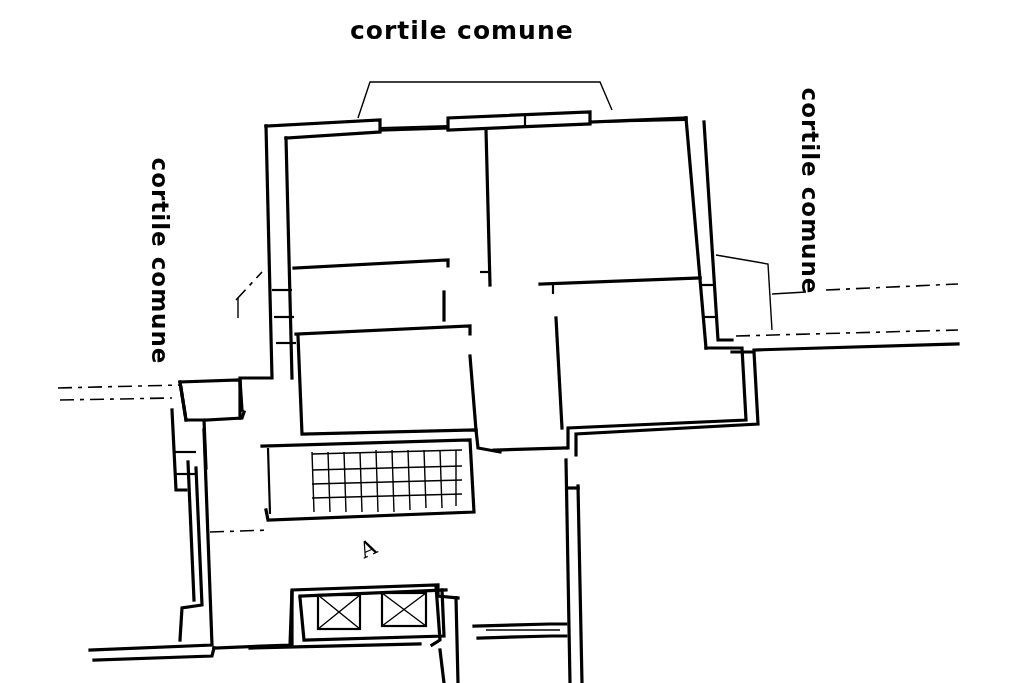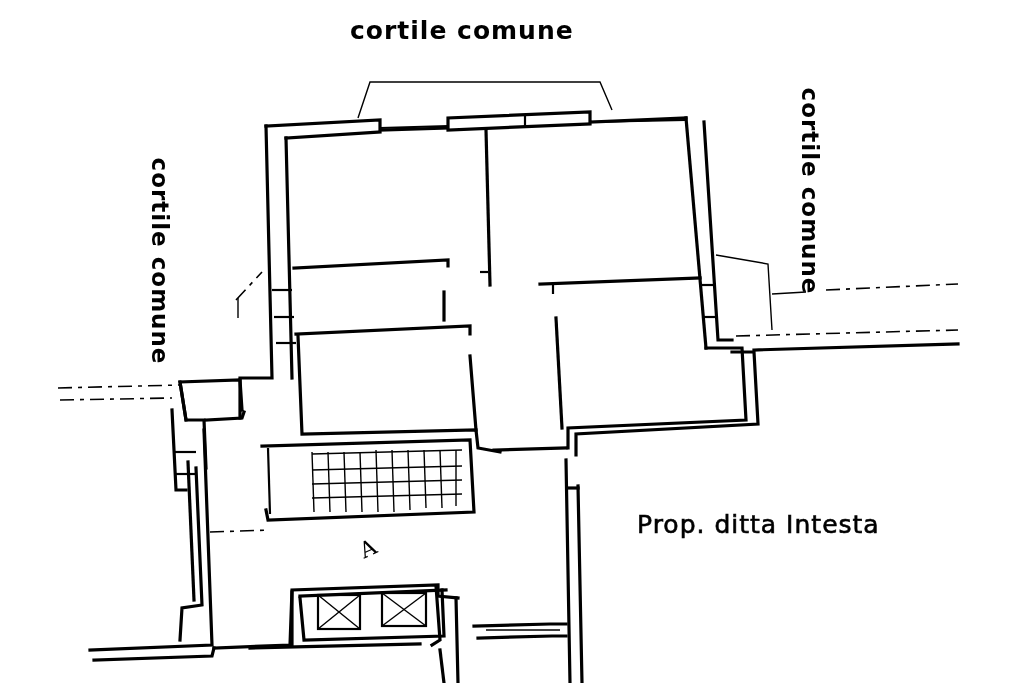--- a/index.html
+++ b/index.html
@@ -127,15 +127,14 @@
       <polyline class="thin" points="772,294 806,292"></polyline>
       <polyline class="dash" points="826,290 958,284"></polyline>
       <polyline class="dash" points="736,336 958,330"></polyline>
       <polyline class="w" points="754,350 958,344"></polyline>
     </g>
   </svg>
 
   <div class="lbl lbl-top">cortile comune</div>
   <div class="lbl lbl-left">cortile comune</div>
   <div class="lbl lbl-right">cortile comune</div>
-  <div class="lbl lbl-prop">Prop. ditta Intesta</div>
   <div class="lbl lbl-a">A</div>
 </div>
 
 </body></html>

